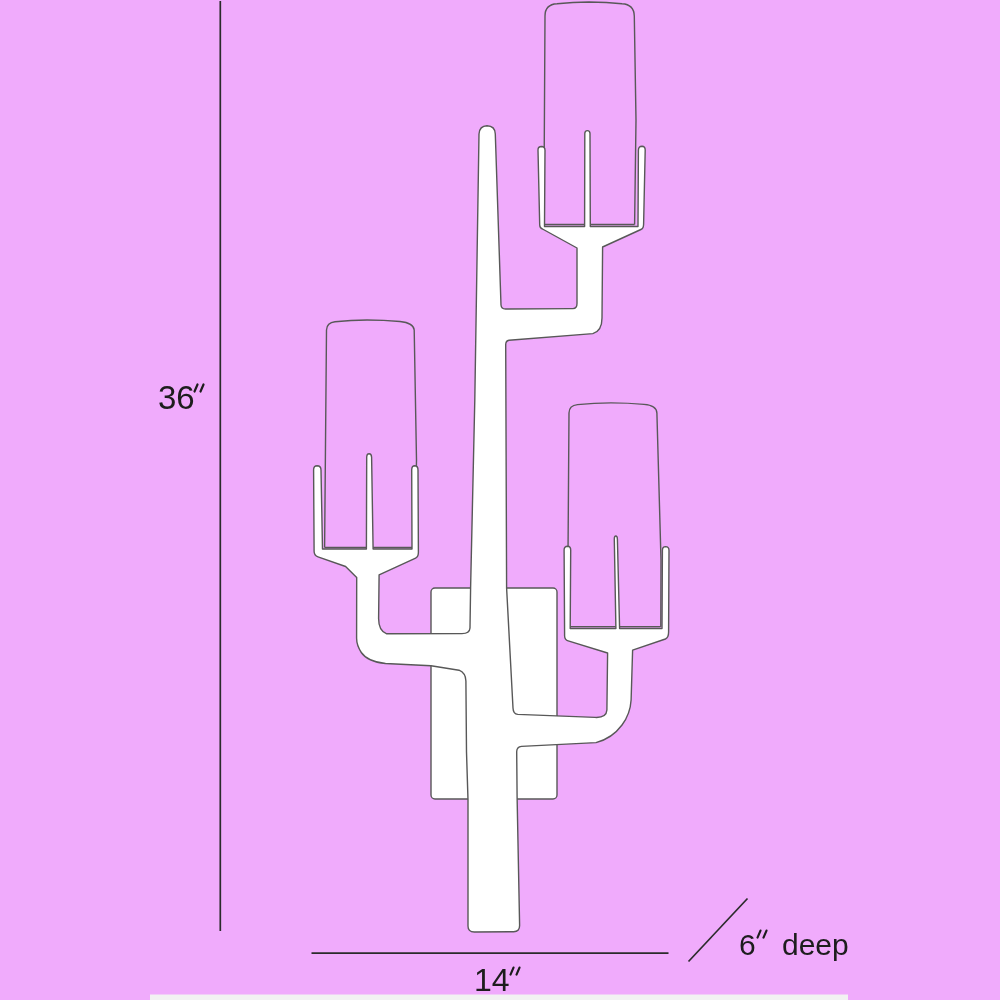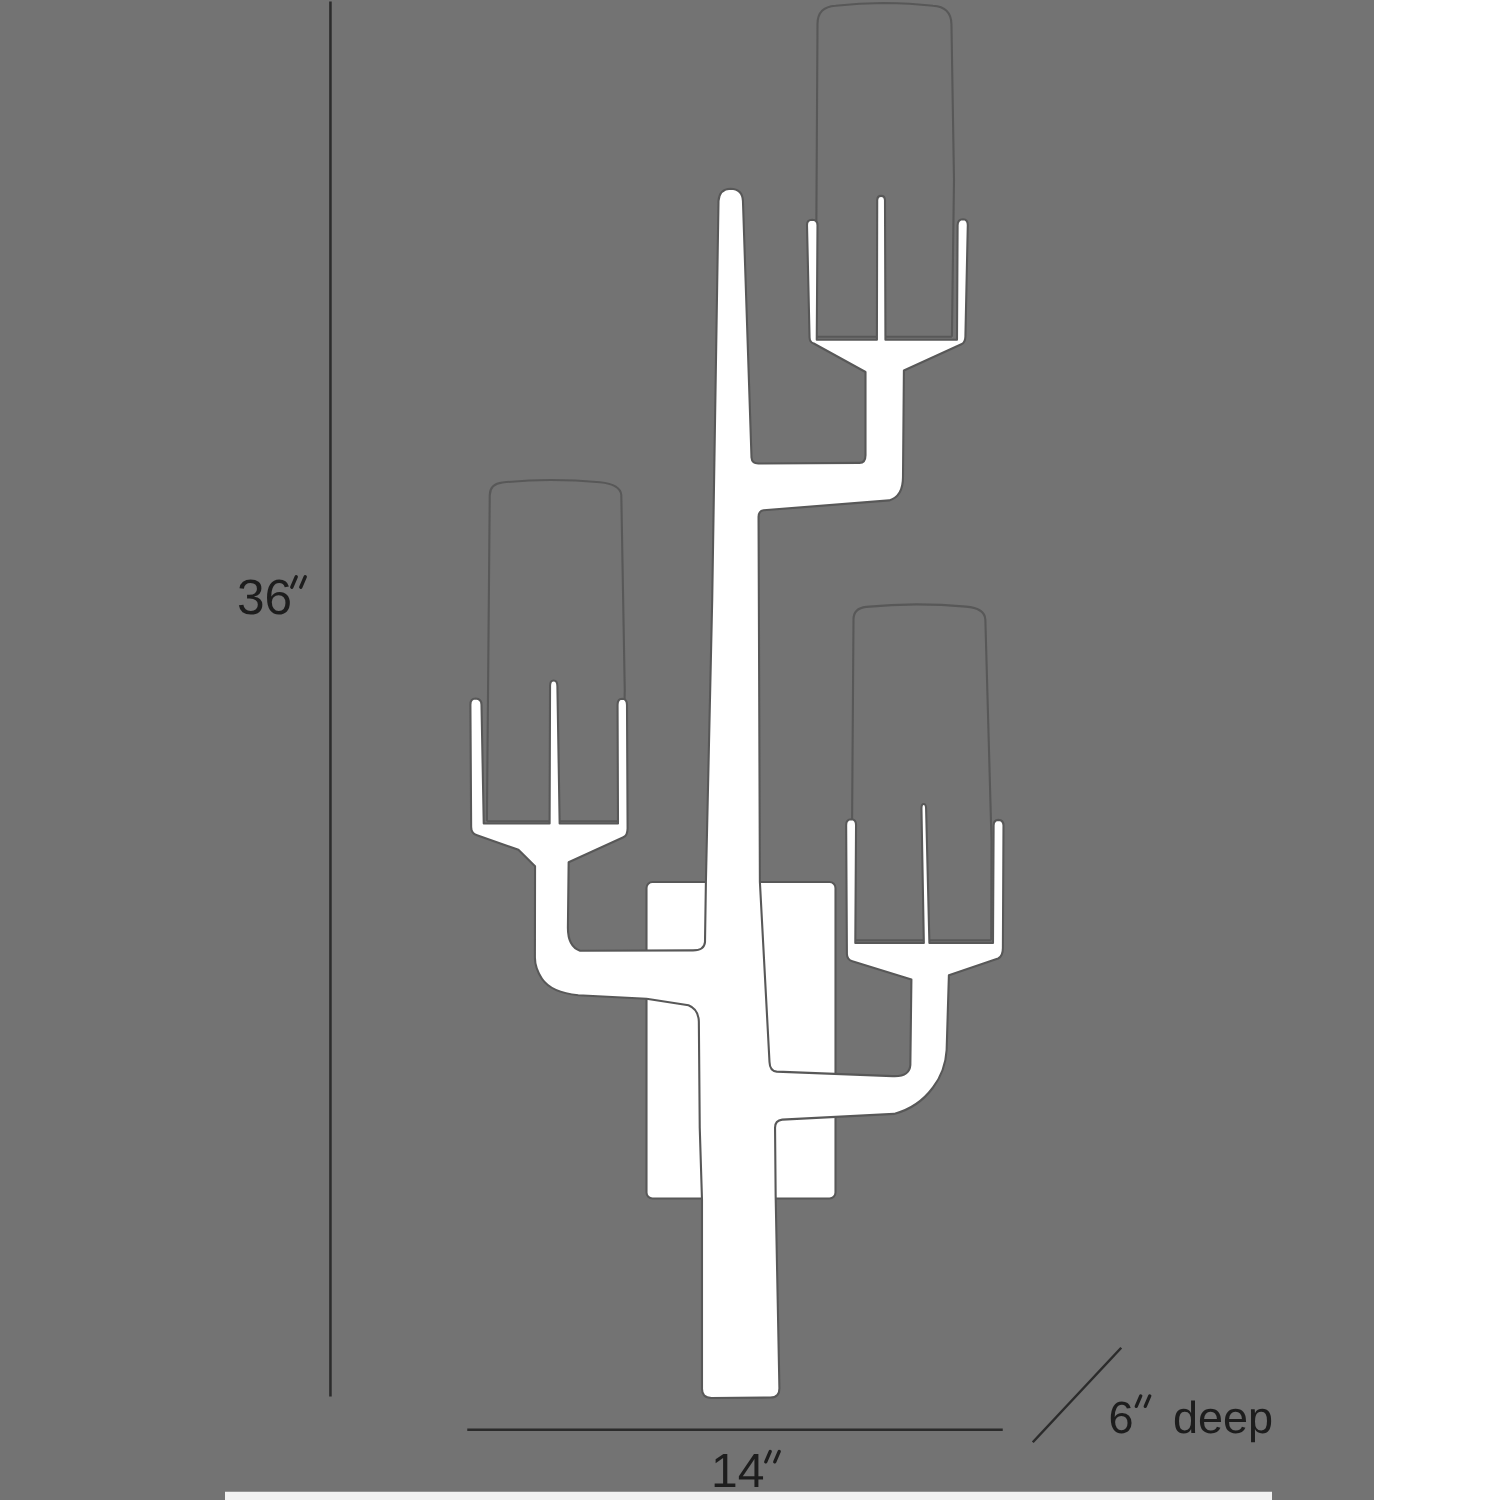--- a/index.html
+++ b/index.html
@@ -1,16 +1,16 @@
 <!DOCTYPE html>
 <html><head>
 <meta charset="utf-8">
 <style>
   html,body{margin:0;padding:0;background:#ffffff;}
-  .wrap{width:916px;height:1000px;position:relative;overflow:hidden;background:#737373;}
+  .wrap{width:1000px;height:1000px;position:relative;overflow:hidden;background:#f0abfc;}
   text{font-family:"Liberation Sans",sans-serif;fill:#1d1d1d;}
 </style>
 </head>
 <body>
 <div class="wrap">
 <svg width="1000" height="1000" viewBox="0 0 1000 1000">
 
   <rect x="150" y="994.5" width="698" height="5.5" fill="#f2f2f2"></rect>
 
   <rect x="431" y="588" width="126" height="211" rx="4" fill="#ffffff" stroke="#585858" stroke-width="1.4"></rect>

